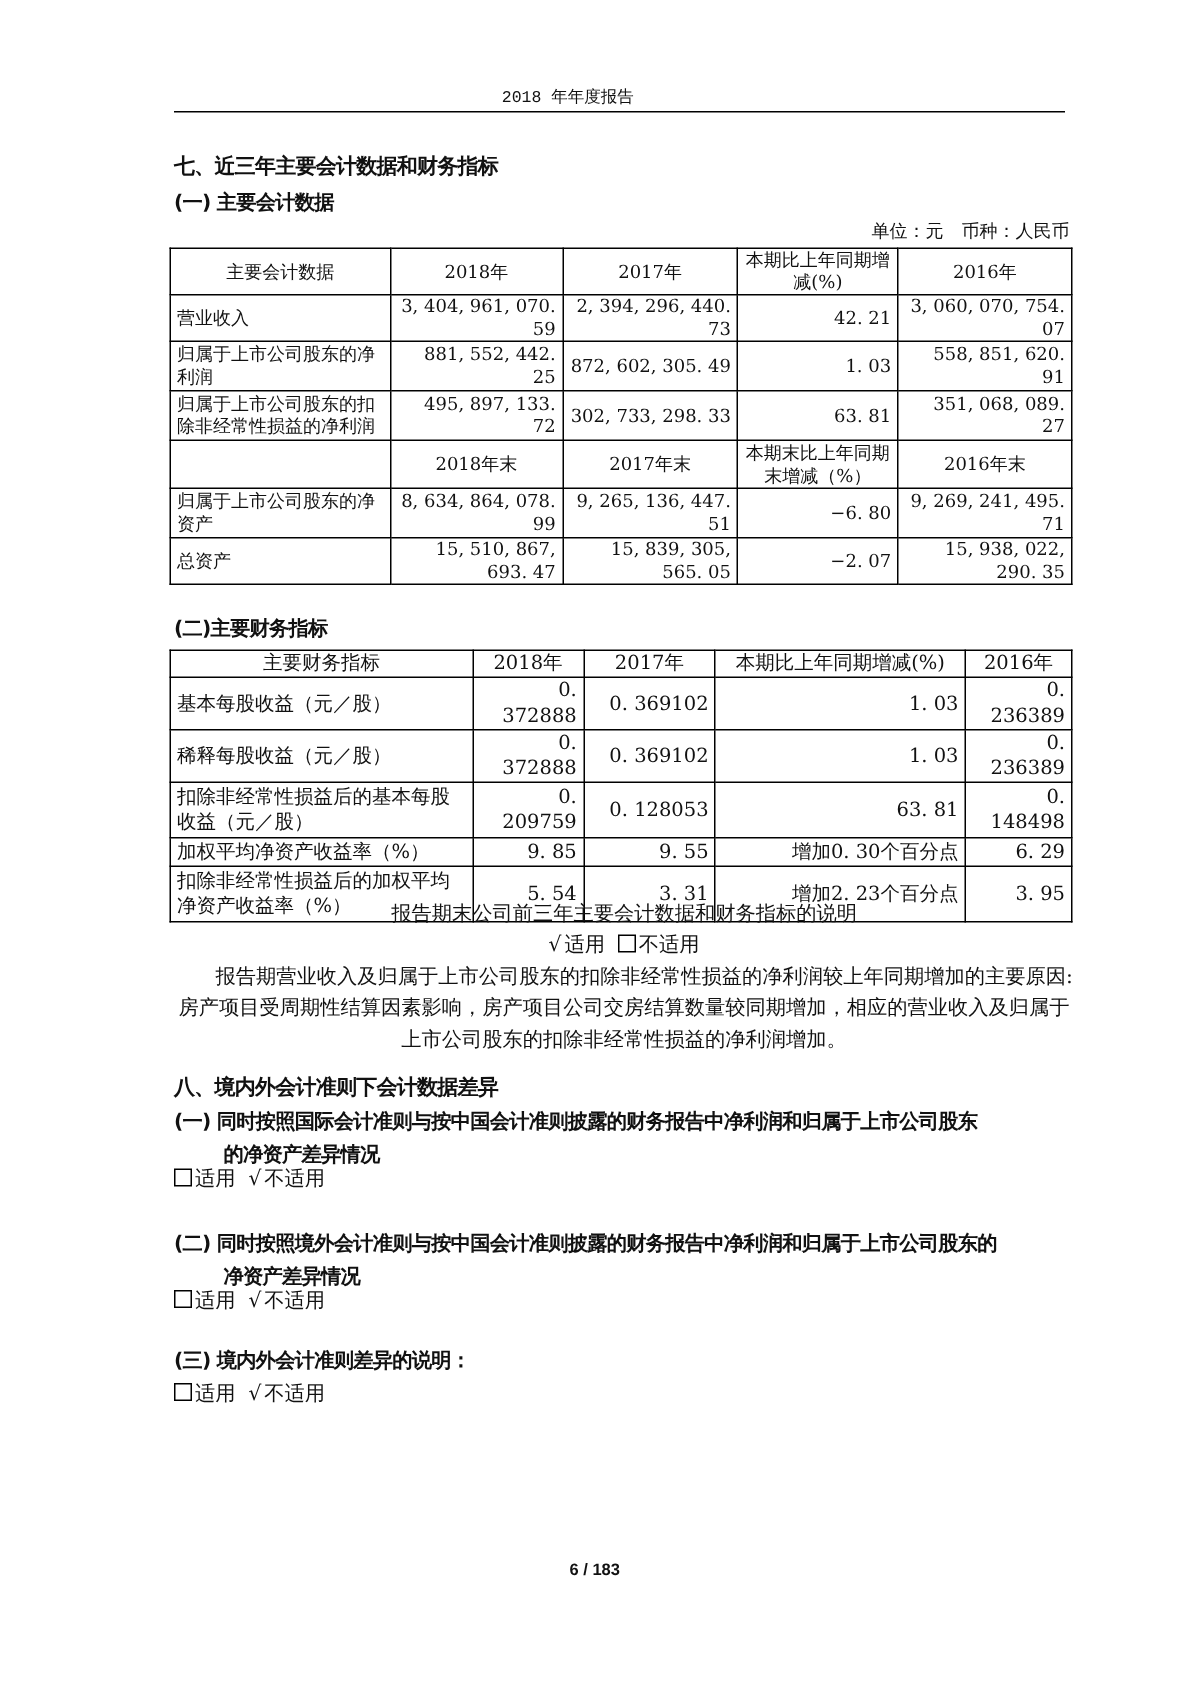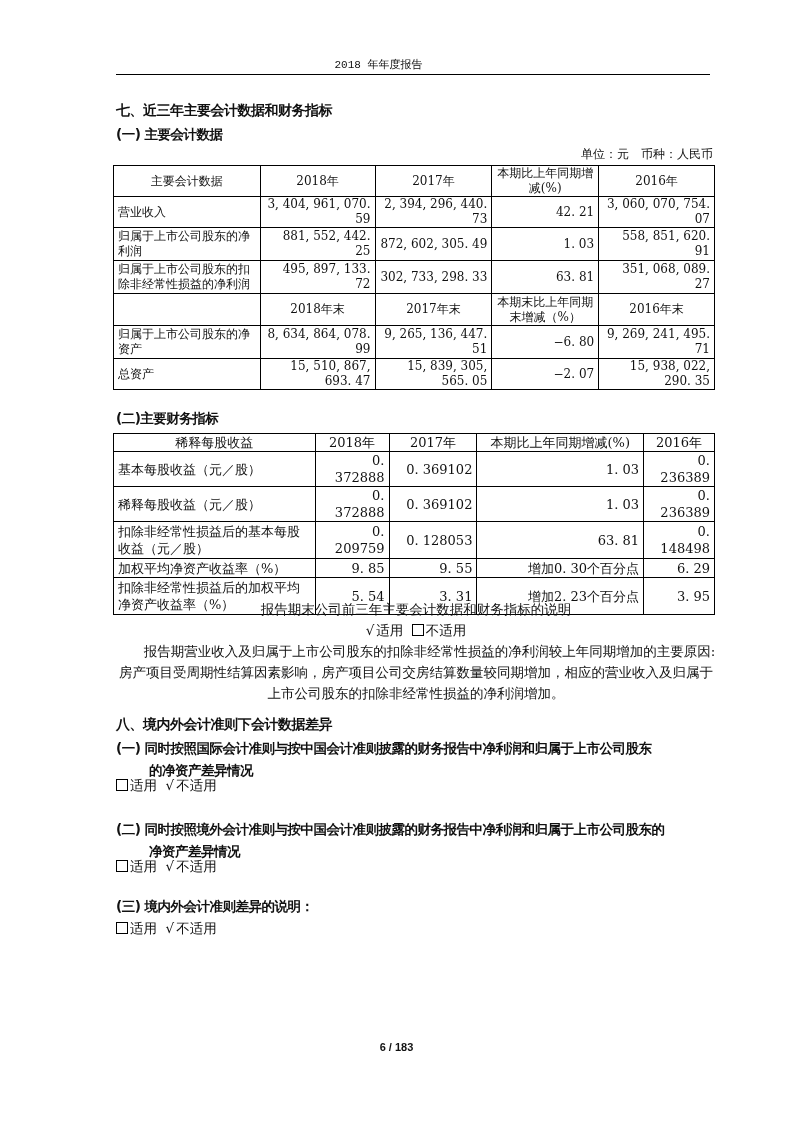--- a/index.html
+++ b/index.html
@@ -111,21 +111,21 @@
 <table class="t2">
   <colgroup>
       <col style="width:202px">
       <col style="width:74px">
       <col style="width:88px">
       <col style="width:167px">
       <col style="width:71px">
     </colgroup>
   <tbody>
       <tr style="height:18px">
-    <td class="c">稀释每股收益</td>
+    <td class="c">主要财务指标</td>
     <td class="c">2018年</td>
     <td class="c">2017年</td>
     <td class="c">本期比上年同期增减(%)</td>
     <td class="c">2016年</td>
   </tr>
   <tr style="height:19px">
     <td class="l">基本每股收益（元／股）</td>
     <td class="r">0. 372888</td>
     <td class="r">0. 369102</td>
     <td class="r">1. 03</td>

